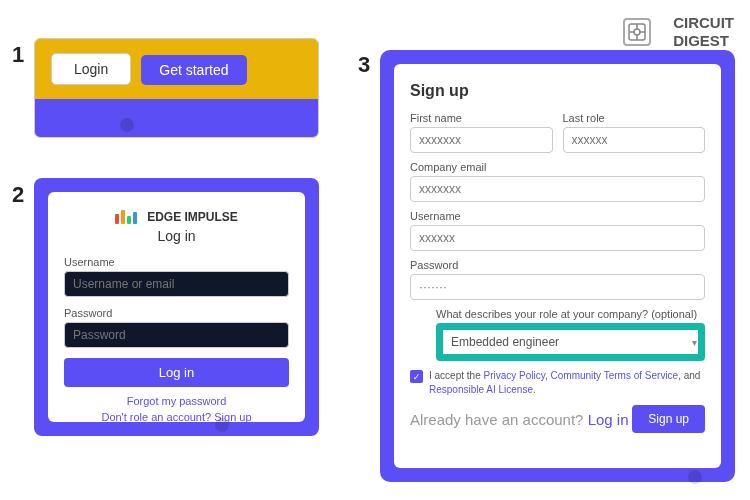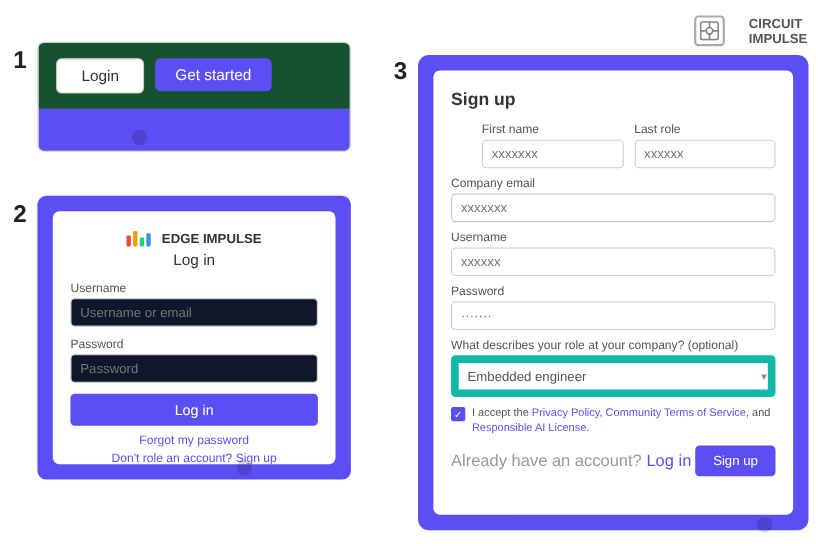--- a/index.html
+++ b/index.html
@@ -27,21 +27,21 @@
       height: 28px;
       border: 2px solid #aaa;
       border-radius: 4px;
       display: flex;
       align-items: center;
       justify-content: center;
       font-size: 10px;
       color: #888;
     }
     .circuit-digest-text {
-      font-size: 12px;
+      font-size: 15px;
       font-weight: bold;
       color: #555;
       line-height: 1.2;
       margin-left: 16px;
     }
 
     
     .step-number {
       position: absolute;
       font-size: 22px;
@@ -55,25 +55,25 @@
       top: 38px;
       left: 34px;
       width: 285px;
       height: 100px;
       border: 1.5px solid #ccc;
       border-radius: 6px;
       overflow: hidden;
       background: #fff;
     }
     .section1-top {
-      background: #14532d;
+      background: #eab308;
       padding: 14px 16px;
       display: flex;
       gap: 10px;
-      align-items: flex-start;
+      align-items: flex-end;
     }
     .btn-login {
       padding: 7px 22px;
       background: #fff;
       border: 1.5px solid #ccc;
       border-radius: 5px;
       font-size: 14px;
       color: #333;
       cursor: pointer;
     }
@@ -193,21 +193,20 @@
     .signup-title {
       font-size: 16px;
       font-weight: bold;
       color: #333;
       margin-bottom: 12px;
     }
     .form-row {
       display: flex;
       gap: 10px;
       margin-bottom: 8px;
-      margin-left: 28px;
     }
     .form-group {
       flex: 1;
     }
     .s3-label {
       font-size: 11px;
       color: #555;
       margin-bottom: 3px;
       display: block;
     }
@@ -313,21 +312,21 @@
       <rect x="1" y="1" width="16" height="16" rx="2" stroke="#888" stroke-width="1.5" fill="none"></rect>
       <circle cx="9" cy="9" r="3" stroke="#888" stroke-width="1.5" fill="none"></circle>
       <line x1="9" y1="1" x2="9" y2="6" stroke="#888" stroke-width="1.5"></line>
       <line x1="9" y1="12" x2="9" y2="17" stroke="#888" stroke-width="1.5"></line>
       <line x1="1" y1="9" x2="6" y2="9" stroke="#888" stroke-width="1.5"></line>
       <line x1="12" y1="9" x2="17" y2="9" stroke="#888" stroke-width="1.5"></line>
     </svg>
   </div>
   <div class="circuit-digest-text">
     <div>CIRCUIT</div>
-    <div>IMPULSE</div>
+    <div>DIGEST</div>
   </div>
 </div>
 
 <div class="step-number" style="top:42px; left:12px;">1</div>
 
 <div class="section1-container">
   <div class="section1-top">
     <button class="btn-login">Login</button>
     <button class="btn-get-started">Get started</button>
   </div>
@@ -395,21 +394,21 @@
     <div style="margin-bottom:8px;">
       <label class="s3-label">Username</label>
       <input class="s3-input" type="text" placeholder="xxxxxx" style="">
     </div>
 
     <div style="margin-bottom:8px;">
       <label class="s3-label">Password</label>
       <input class="s3-input" type="password" placeholder="·······" style="">
     </div>
 
-    <div style="margin-bottom:8px;">
+    <div style="margin-bottom:8px;margin-left:26px;">
       <label class="s3-label">What describes your role at your company? (optional)</label>
       <div class="select-wrapper">
         <select class="s3-select"><option>Embedded engineer</option><option>Software engineer</option><option>Data scientist</option><option>Student</option><option>Other</option></select>
       </div>
     </div>
 
     <div class="checkbox-row">
       <div class="checkbox-box">✓</div>
       <span class="checkbox-label">
         I accept the <a href="#">Privacy Policy</a>,

